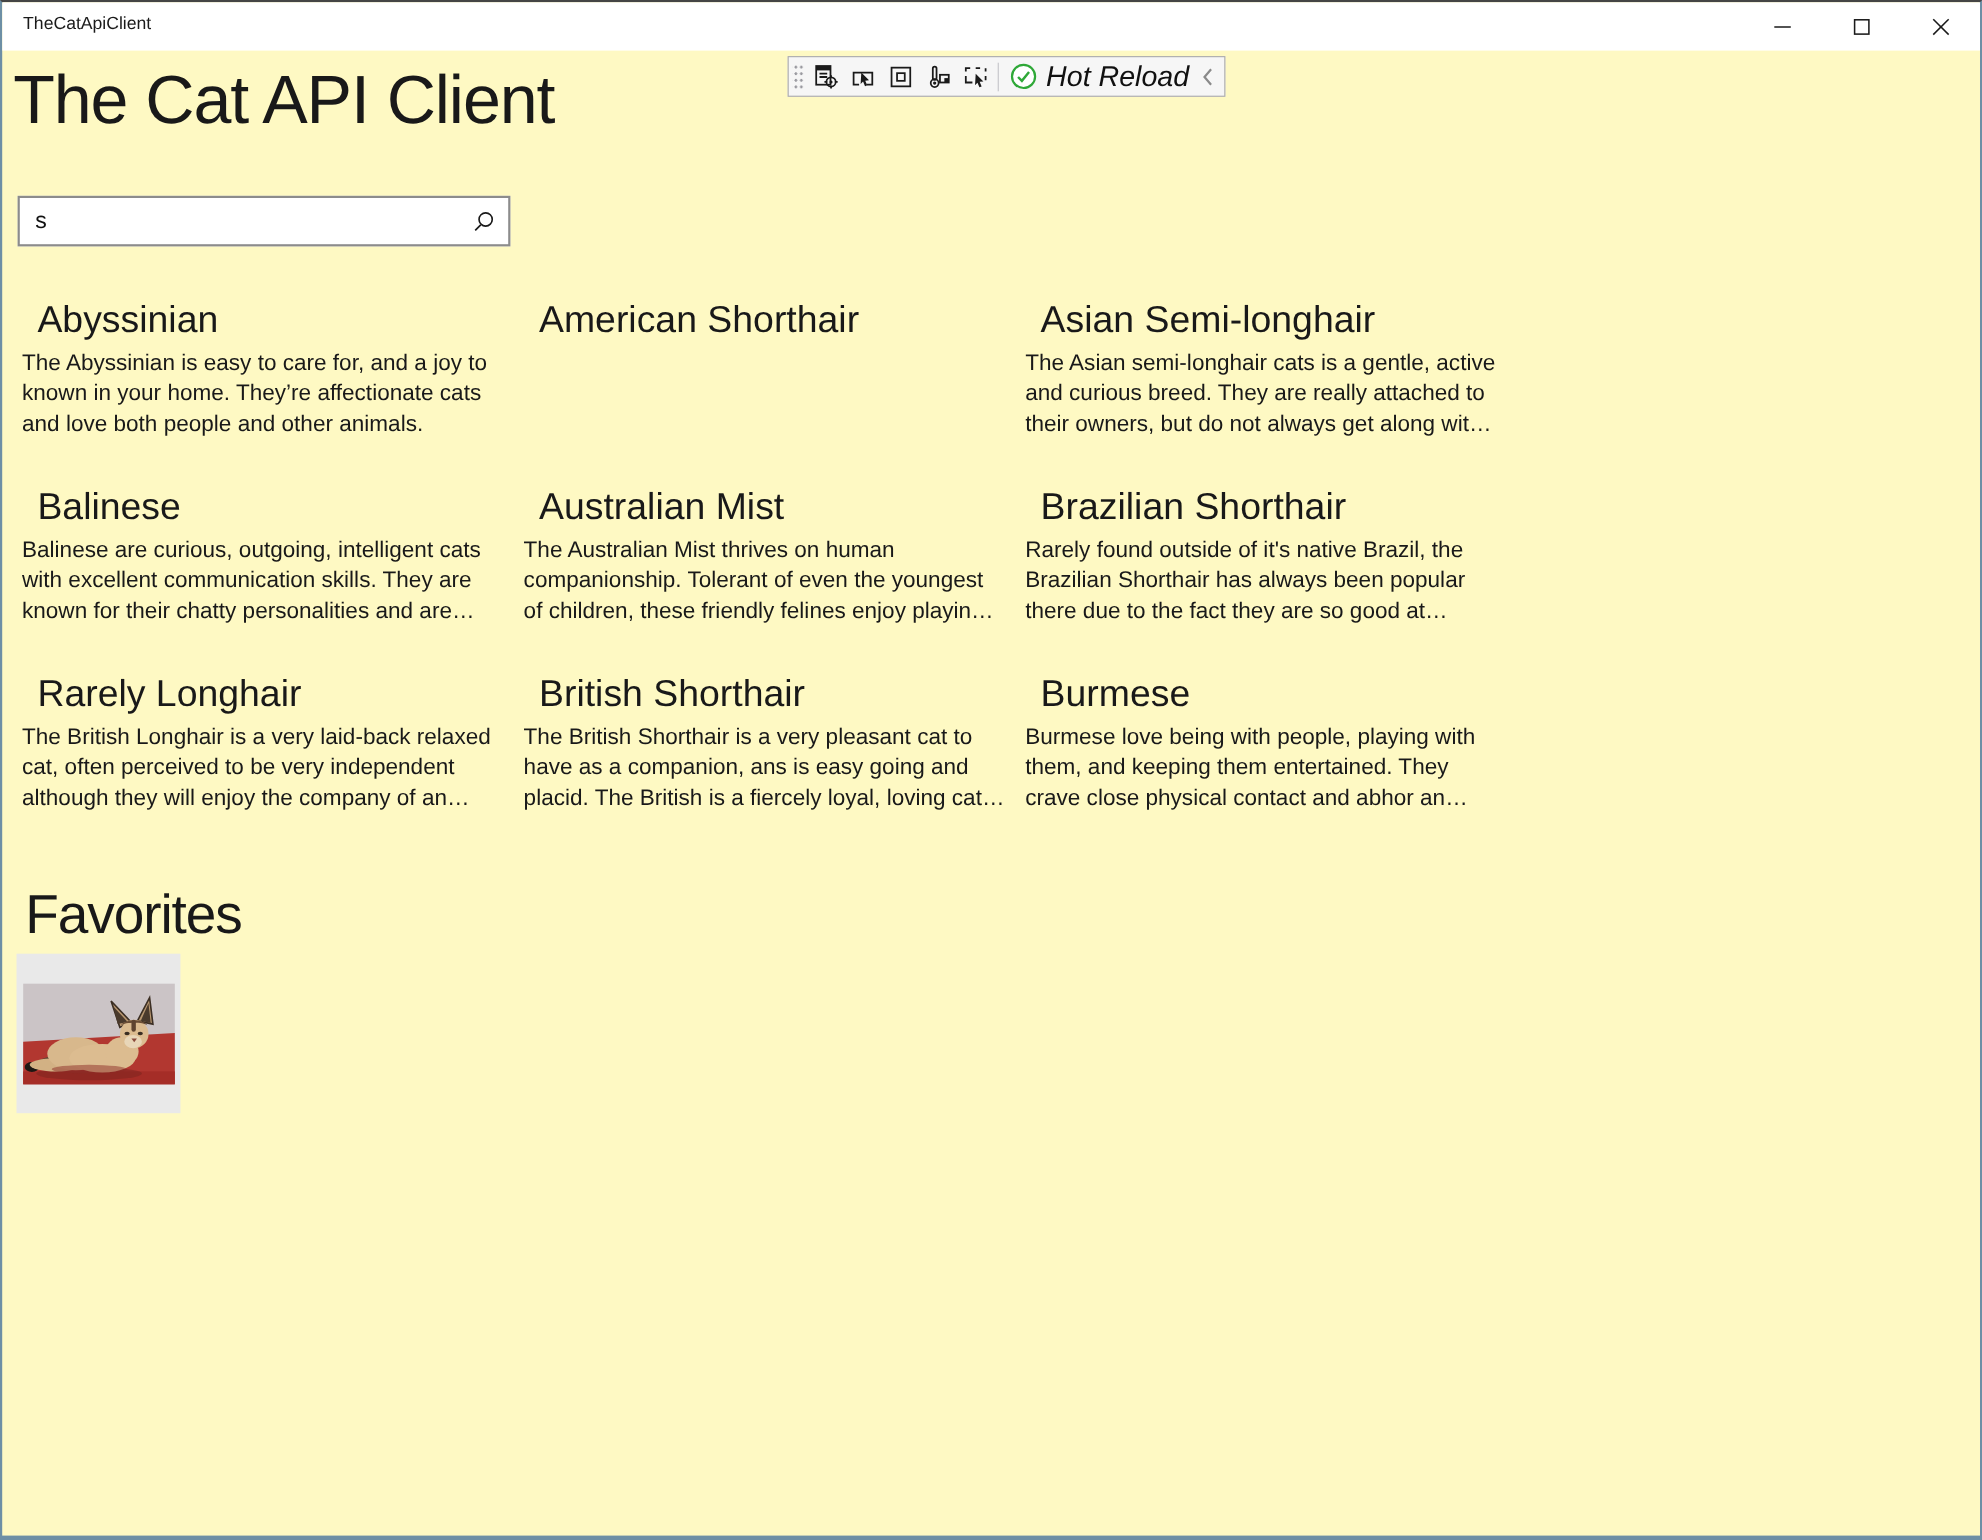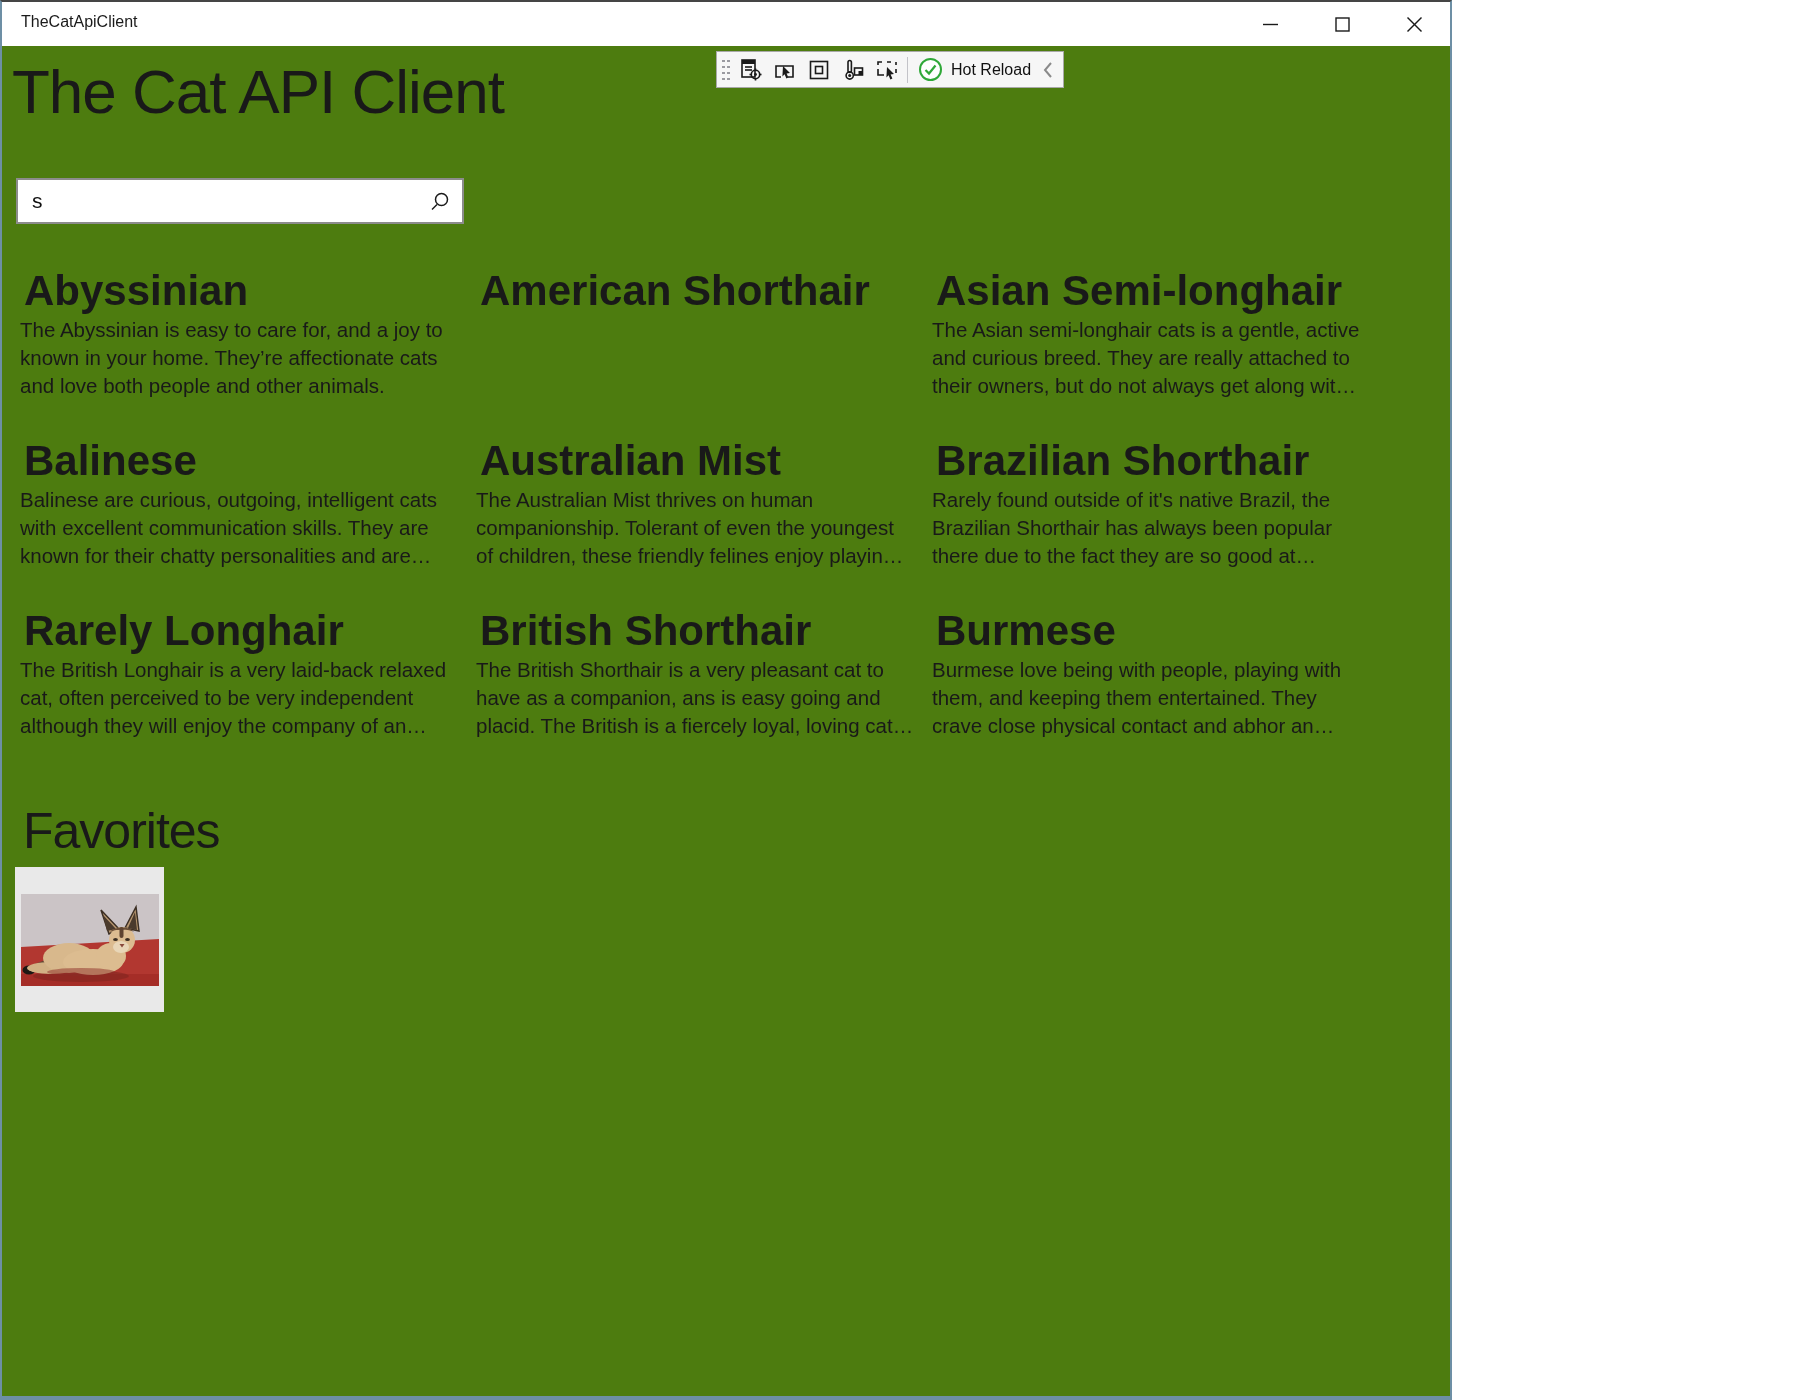--- a/index.html
+++ b/index.html
@@ -1,18 +1,18 @@
 <!DOCTYPE html>
 <html><head>
 <meta charset="utf-8">
 <style>
   html,body{margin:0;padding:0;background:#ffffff;}
   *{box-sizing:border-box;font-family:"Liberation Sans", sans-serif;}
   .window{
-    position:relative;width:1452px;height:1400px;background:#4d7c0f;overflow:hidden;
+    position:relative;width:1802px;height:1400px;background:#fef9c3;overflow:hidden;
     border-top:2px solid #454545;
     border-left:2px solid #6d8fa5;
     border-right:2px solid #6d8fa5;
     border-bottom:4px solid #6d8fa5;
   }
   
   .titlebar{position:absolute;top:0;left:0;right:0;height:44px;background:#fff;}
   .titlebar-title{position:absolute;left:19px;top:11px;font-size:16px;color:#1a1a1a;}
   .window-controls{position:absolute;top:0;right:0;height:44px;display:flex;}
   .winbtn{width:72px;height:44px;border:none;background:transparent;display:flex;align-items:center;justify-content:center;padding:0;cursor:default;}
@@ -22,30 +22,30 @@
     position:absolute;left:714px;top:49px;height:37px;
     background:#f6f6f6;border:1px solid #a9a9a9;
     display:flex;align-items:center;padding:0 4px 0 3px;
   }
   .grip{width:11px;height:26px;margin-right:3px;
     background-image:radial-gradient(circle,#9a9aa0 1.2px,transparent 1.4px);
     background-size:5px 6px;background-position:1px 1px;}
   .tbtn{width:34px;height:31px;border:none;background:transparent;display:flex;align-items:center;justify-content:center;padding:0;}
   .tsep{width:1px;height:26px;background:#c3c3c8;margin:0 6px 0 3px;}
   .hot-reload{display:flex;align-items:center;gap:8px;border:none;background:transparent;padding:0 6px 0 4px;height:31px;}
-  .hot-reload-label{font-size:16px;color:#111;}
+  .hot-reload-label{font-size:26px;color:#111;font-style:italic;}
   .collapse-btn{width:22px;height:31px;border:none;background:transparent;display:flex;align-items:center;justify-content:center;padding:0;}
   
   .page-title{position:absolute;left:10px;top:50px;margin:0;font-size:62px;line-height:80px;font-weight:300;color:#191919;letter-spacing:-1px;}
   .searchbox{position:absolute;left:14px;top:176px;width:448px;height:46px;border:2px solid #8c8c8c;background:#fff;display:flex;align-items:center;}
   .searchbox input{flex:1;border:none;outline:none;font-size:21px;color:#111;padding:0 0 0 14px;background:transparent;height:100%;}
   .search-go{width:44px;height:100%;border:none;background:transparent;display:flex;align-items:center;justify-content:center;padding:0;}
   .breed-grid{position:absolute;left:18px;top:268px;display:grid;grid-template-columns:repeat(3,440px);column-gap:16px;row-gap:38px;}
   .breed{height:132px;overflow:hidden;}
-  .breed-name{font-size:42px;line-height:42px;font-weight:700;color:#191919;margin:0 0 4px 4px;}
+  .breed-name{font-size:34px;line-height:42px;font-weight:400;color:#191919;margin:0 0 4px 14px;}
   .breed-desc{font-size:20.5px;line-height:28px;color:#191919;max-height:84px;overflow:hidden;}
   .favorites-heading{position:absolute;left:6px;top:782px;margin:15px;font-size:50px;line-height:64px;font-weight:300;color:#191919;letter-spacing:-1px;}
   .fav-tile{position:absolute;left:13px;top:865px;width:149px;height:145px;background:#e9e9e9;display:flex;align-items:center;justify-content:center;}
   .fav-img{display:block;}
   .icon-stroke{stroke:#1a1a1a;fill:none;stroke-width:1.6;}
 </style>
 </head>
 <body>
 
 <div class="window">

